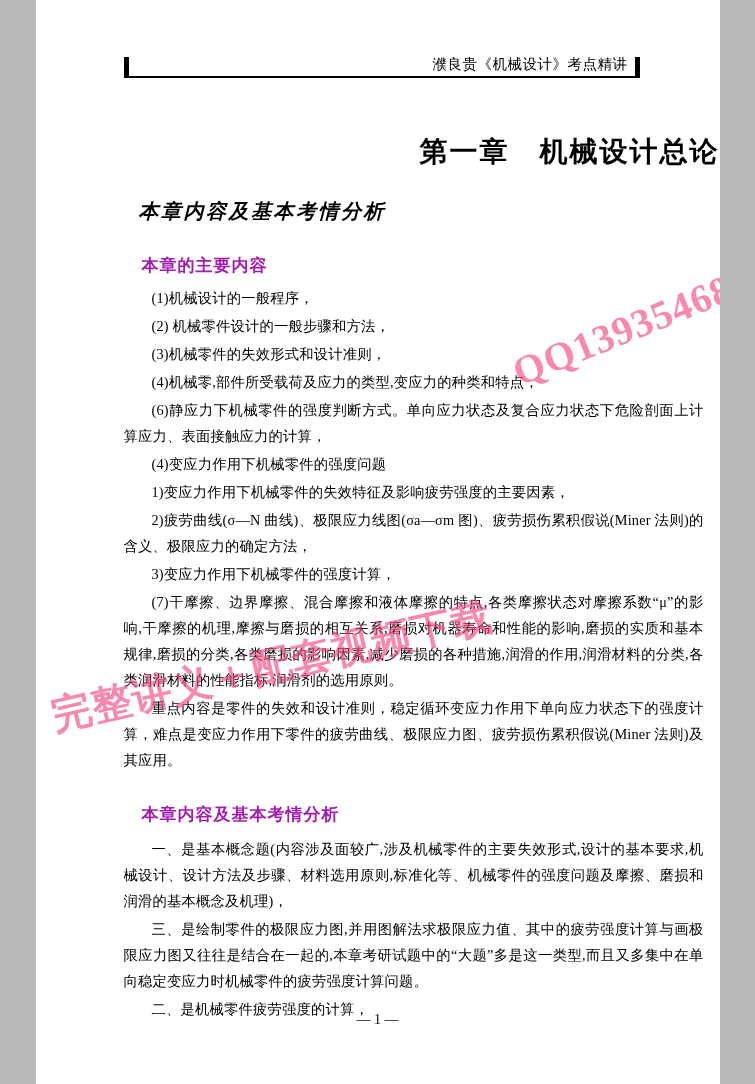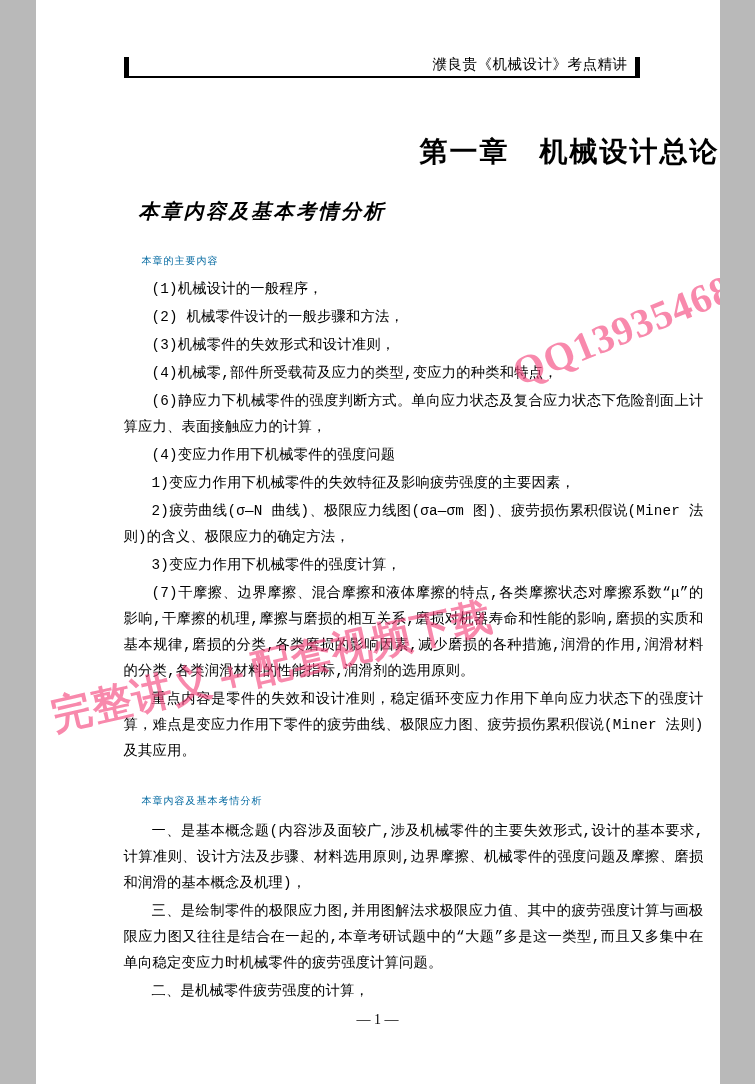--- a/index.html
+++ b/index.html
@@ -89,40 +89,39 @@
   }
 
   .content {
     position: absolute;
     top: 248px;
     left: 88px;
     width: 580px;
   }
 
   .sub-heading {
-    font-size: 10px;
-    font-weight: normal;
+    font-size: 17px;
+    font-weight: bold;
     letter-spacing: 1px;
     margin: 6px 0 8px 18px;
-    color: #0369a1;
+    color: #a21caf;
   }
   .sub-heading.second {
     margin-top: 30px;
     margin-bottom: 10px;
   }
 
   p.body {
     font-size: 14.3px;
     line-height: 26px;
     margin: 0 0 2px 0;
     text-indent: 28px;
     color: #000;
     text-align: justify;
     letter-spacing: 0.2px;
-    font-family: Liberation Mono, monospace;
   }
 
   
   .page-number {
     position: absolute;
     bottom: 56px;
     left: 0;
     width: 100%;
     text-align: center;
     font-size: 14px;
@@ -183,21 +182,21 @@
     <p class="body">(6)静应力下机械零件的强度判断方式。单向应力状态及复合应力状态下危险剖面上计算应力、表面接触应力的计算，</p>
     <p class="body">(4)变应力作用下机械零件的强度问题</p>
     <p class="body">1)变应力作用下机械零件的失效特征及影响疲劳强度的主要因素，</p>
     <p class="body">2)疲劳曲线(σ—N 曲线)、极限应力线图(σa—σm 图)、疲劳损伤累积假说(Miner 法则)的含义、极限应力的确定方法，</p>
     <p class="body">3)变应力作用下机械零件的强度计算，</p>
     <p class="body">(7)干摩擦、边界摩擦、混合摩擦和液体摩擦的特点,各类摩擦状态对摩擦系数“μ”的影响,干摩擦的机理,摩擦与磨损的相互关系,磨损对机器寿命和性能的影响,磨损的实质和基本规律,磨损的分类,各类磨损的影响因素,减少磨损的各种措施,润滑的作用,润滑材料的分类,各类润滑材料的性能指标,润滑剂的选用原则。</p>
     <p class="body">重点内容是零件的失效和设计准则，稳定循环变应力作用下单向应力状态下的强度计算，难点是变应力作用下零件的疲劳曲线、极限应力图、疲劳损伤累积假说(Miner 法则)及其应用。</p>
 
     <div class="sub-heading second">本章内容及基本考情分析</div>
 
-    <p class="body">一、是基本概念题(内容涉及面较广,涉及机械零件的主要失效形式,设计的基本要求,计算准则、设计方法及步骤、材料选用原则,边界摩擦、机械零件的强度问题及摩擦、磨损和润滑的基本概念及机理)，</p>
+    <p class="body">一、是基本概念题(内容涉及面较广,涉及机械零件的主要失效形式,设计的基本要求,机械设计、设计方法及步骤、材料选用原则,标准化等、机械零件的强度问题及摩擦、磨损和润滑的基本概念及机理)，</p>
     <p class="body">三、是绘制零件的极限应力图,并用图解法求极限应力值、其中的疲劳强度计算与画极限应力图又往往是结合在一起的,本章考研试题中的“大题”多是这一类型,而且又多集中在单向稳定变应力时机械零件的疲劳强度计算问题。</p>
     <p class="body">二、是机械零件疲劳强度的计算，</p>
   </div>
 
   <div class="page-number">— 1 —</div>
 
   <div class="watermark wm-qq">QQ1393546828</div>
   <div class="watermark wm-full">完整讲义＋配套视频下载</div>
 
 </div>

